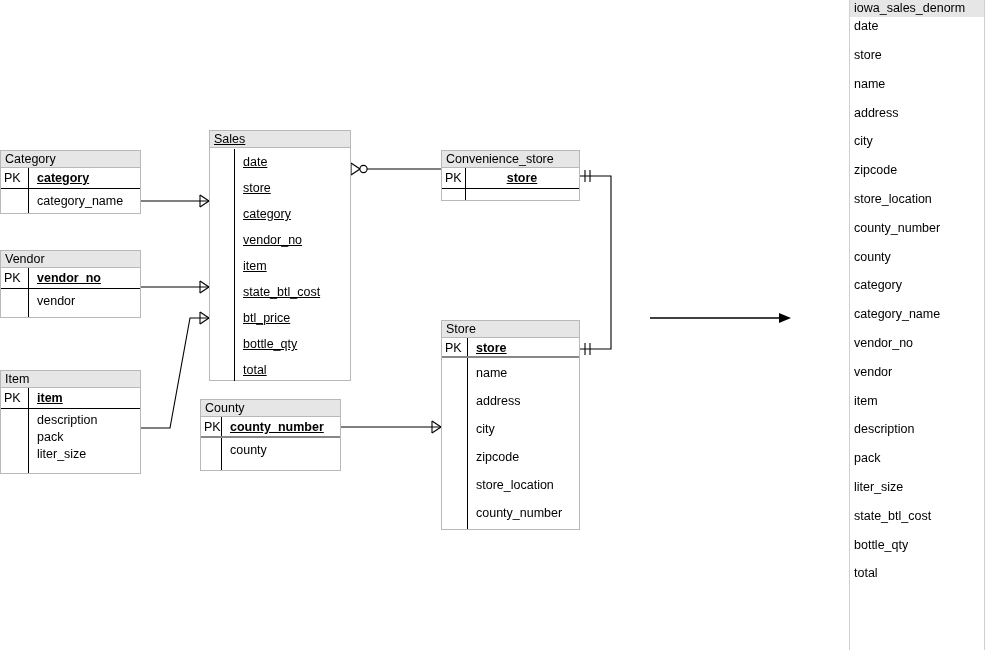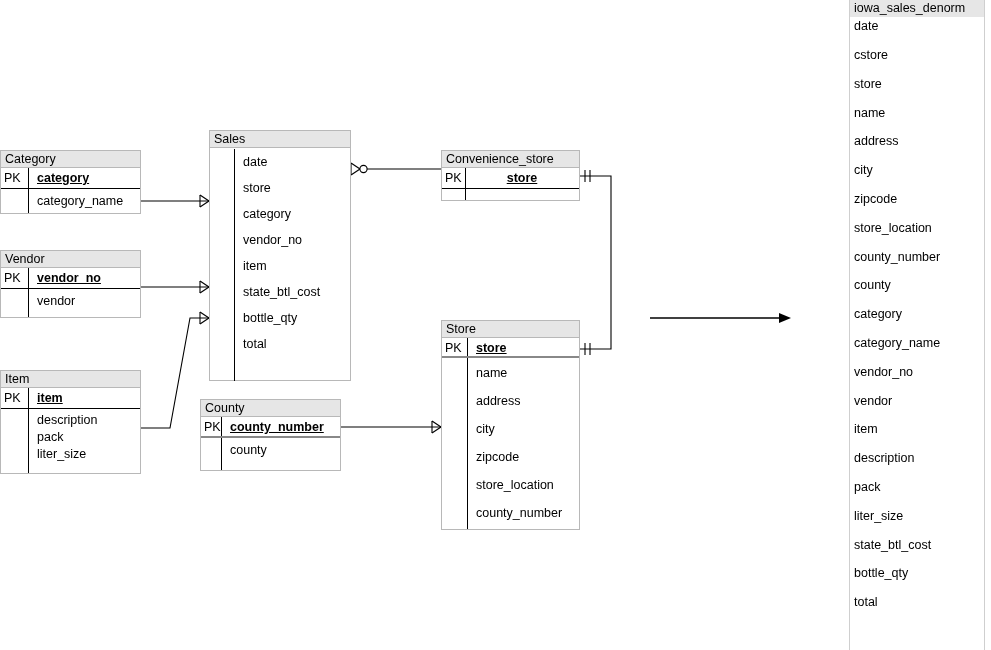--- a/index.html
+++ b/index.html
@@ -254,21 +254,21 @@
         <span class="pk-cell" style="width:27px;"></span>
         <span class="attr-cell">pack</span>
       </div>
       <div class="row" style="height:17px;">
         <span class="pk-cell" style="width:27px;"></span>
         <span class="attr-cell">liter_size</span>
       </div>
     </div>
   </div>
 
-  <div class="entity" style="left:209px; top:130px; width:142px; height:251px;">
+  <div class="entity" style="left:209px; top:130px; width:142px; height:251px;text-decoration:underline;">
     <div class="ent-title">Sales</div>
     <div class="ent-body" style="height:232px;">
       <div class="gutter-line" style="left:24px;"></div>
       <div class="row" style="height:26px; margin-top:1px;">
         <span class="pk-cell" style="width:24px;"></span>
         <span class="attr-cell">date</span>
       </div>
       <div class="row" style="height:26px;">
         <span class="pk-cell" style="width:24px;"></span>
         <span class="attr-cell">store</span>
@@ -281,20 +281,24 @@
         <span class="pk-cell" style="width:24px;"></span>
         <span class="attr-cell">vendor_no</span>
       </div>
       <div class="row" style="height:26px;">
         <span class="pk-cell" style="width:24px;"></span>
         <span class="attr-cell">item</span>
       </div>
       <div class="row" style="height:26px;">
         <span class="pk-cell" style="width:24px;"></span>
         <span class="attr-cell">state_btl_cost</span>
+      </div>
+      <div class="row" style="height:26px;">
+        <span class="pk-cell" style="width:24px;"></span>
+        <span class="attr-cell">btl_price</span>
       </div>
       <div class="row" style="height:26px;">
         <span class="pk-cell" style="width:24px;"></span>
         <span class="attr-cell">bottle_qty</span>
       </div>
       <div class="row" style="height:26px;">
         <span class="pk-cell" style="width:24px;"></span>
         <span class="attr-cell">total</span>
       </div>
     </div>
@@ -361,21 +365,20 @@
         <span class="pk-cell" style="width:25px;"></span>
         <span class="attr-cell">county_number</span>
       </div>
     </div>
   </div>
 
   <div id="field-panel">
     <div class="panel-title">iowa_sales_denorm</div>
     <ul class="panel-list">
       <li class="panel-item first">date</li>
-      <li class="panel-item">cstore</li>
       <li class="panel-item">store</li>
       <li class="panel-item">name</li>
       <li class="panel-item">address</li>
       <li class="panel-item">city</li>
       <li class="panel-item">zipcode</li>
       <li class="panel-item">store_location</li>
       <li class="panel-item">county_number</li>
       <li class="panel-item">county</li>
       <li class="panel-item">category</li>
       <li class="panel-item">category_name</li>

